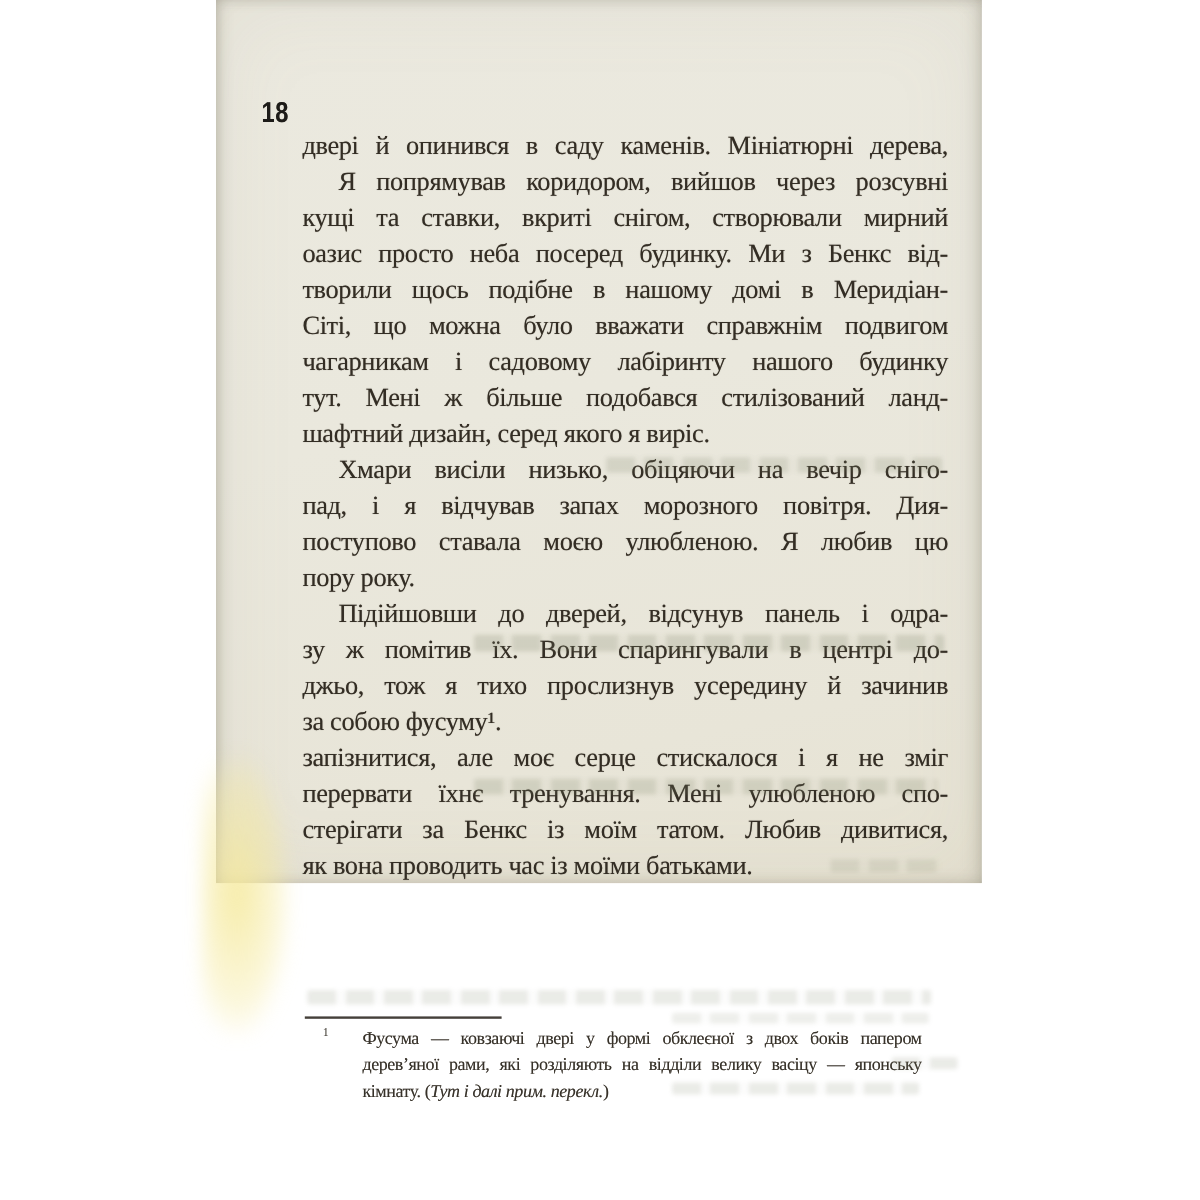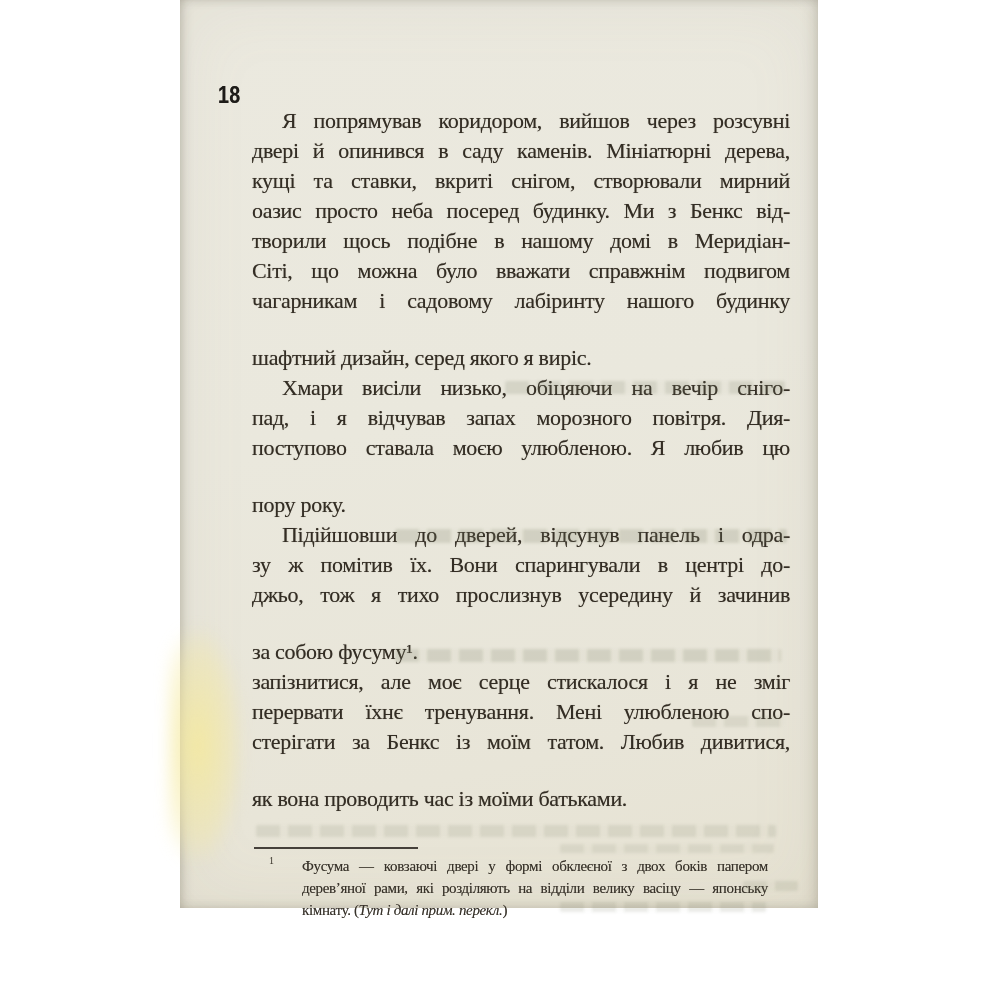--- a/index.html
+++ b/index.html
@@ -7,21 +7,21 @@
     width: 1000px; height: 1000px;
     background: #ffffff;
     position: relative;
     overflow: hidden;
     font-family: "Liberation Serif", serif;
   }
 
   
   .page {
     position: absolute;
-    left: 180px; top: 0; width: 638px; height: 908px;
+    left: 180px; top: 0; width: 638px; height: 736px;
     background:
       linear-gradient(168deg, #ebe9df 0%, #eae8dd 45%, #e8e5d8 80%, #e6e2d2 100%);
     box-shadow:
       inset 7px 0 12px -6px rgba(110,105,88,0.38),
       inset -9px 0 16px -8px rgba(110,105,88,0.33),
       inset 0 6px 14px -10px rgba(130,125,105,0.25),
       inset 0 -8px 16px -12px rgba(130,125,105,0.25),
       inset 0 0 70px rgba(155,150,125,0.10);
   }
 
@@ -51,21 +51,21 @@
   .body-line {
     height: 30px; line-height: 30px;
     font-size: 22px; letter-spacing: -0.3px;
     color: #332d24;
     text-shadow: 0 0 0.7px rgba(60,52,40,0.55);
     white-space: nowrap;
     text-align: justify;
     text-align-last: justify;
   }
   .body-line.indent { text-indent: 30px; }
-  .body-line.last { text-align-last: left; margin-top: 27px; }
+  .body-line.last { text-align-last: left; }
 
   
   .footnote { position: absolute; left: 72px; top: 847px; width: 516px; }
   .fn-rule {
     width: 164px; height: 2px; background: #45403a;
     margin: 0 0 6px 2px;
   }
   .fn-body { position: relative; padding-left: 50px; }
   .fn-marker {
     position: absolute; left: 17px; top: 1px;
@@ -102,27 +102,28 @@
 </head>
 <body>
 
 <div class="page">
   <div class="edge-glow"></div>
 
   <div class="page-number">18</div>
 
   <div class="body-text">
 
-  <div class="body-line indent">Я попрямував коридором, вийшов через розсувні</div>
-      <div class="body-line">двері й опинився в саду каменів. Мініатюрні дерева,</div>
+  <div class="body-line">двері й опинився в саду каменів. Мініатюрні дерева,</div>
+      <div class="body-line indent">Я попрямував коридором, вийшов через розсувні</div>
       <div class="body-line">кущі та ставки, вкриті снігом, створювали мирний</div>
       <div class="body-line">оазис просто неба посеред будинку. Ми з Бенкс від-</div>
       <div class="body-line">творили щось подібне в нашому домі в Меридіан-</div>
       <div class="body-line">Сіті, що можна було вважати справжнім подвигом</div>
       <div class="body-line">чагарникам і садовому лабіринту нашого будинку</div>
+      <div class="body-line">тут. Мені ж більше подобався стилізований ланд-</div>
       <div class="body-line last">шафтний дизайн, серед якого я виріс.</div>
       <div class="body-line indent">Хмари висіли низько, обіцяючи на вечір сніго-</div>
       <div class="body-line">пад, і я відчував запах морозного повітря. Дия-</div>
       <div class="body-line">поступово ставала моєю улюбленою. Я любив цю</div>
       <div class="body-line last">пору року.</div>
       <div class="body-line indent">Підійшовши до дверей, відсунув панель і одра-</div>
       <div class="body-line">зу ж помітив їх. Вони спарингували в центрі до-</div>
       <div class="body-line">джьо, тож я тихо прослизнув усередину й зачинив</div>
       <div class="body-line last">за собою фусуму¹.</div>
       <div class="body-line">запізнитися, але моє серце стискалося і я не зміг</div>

